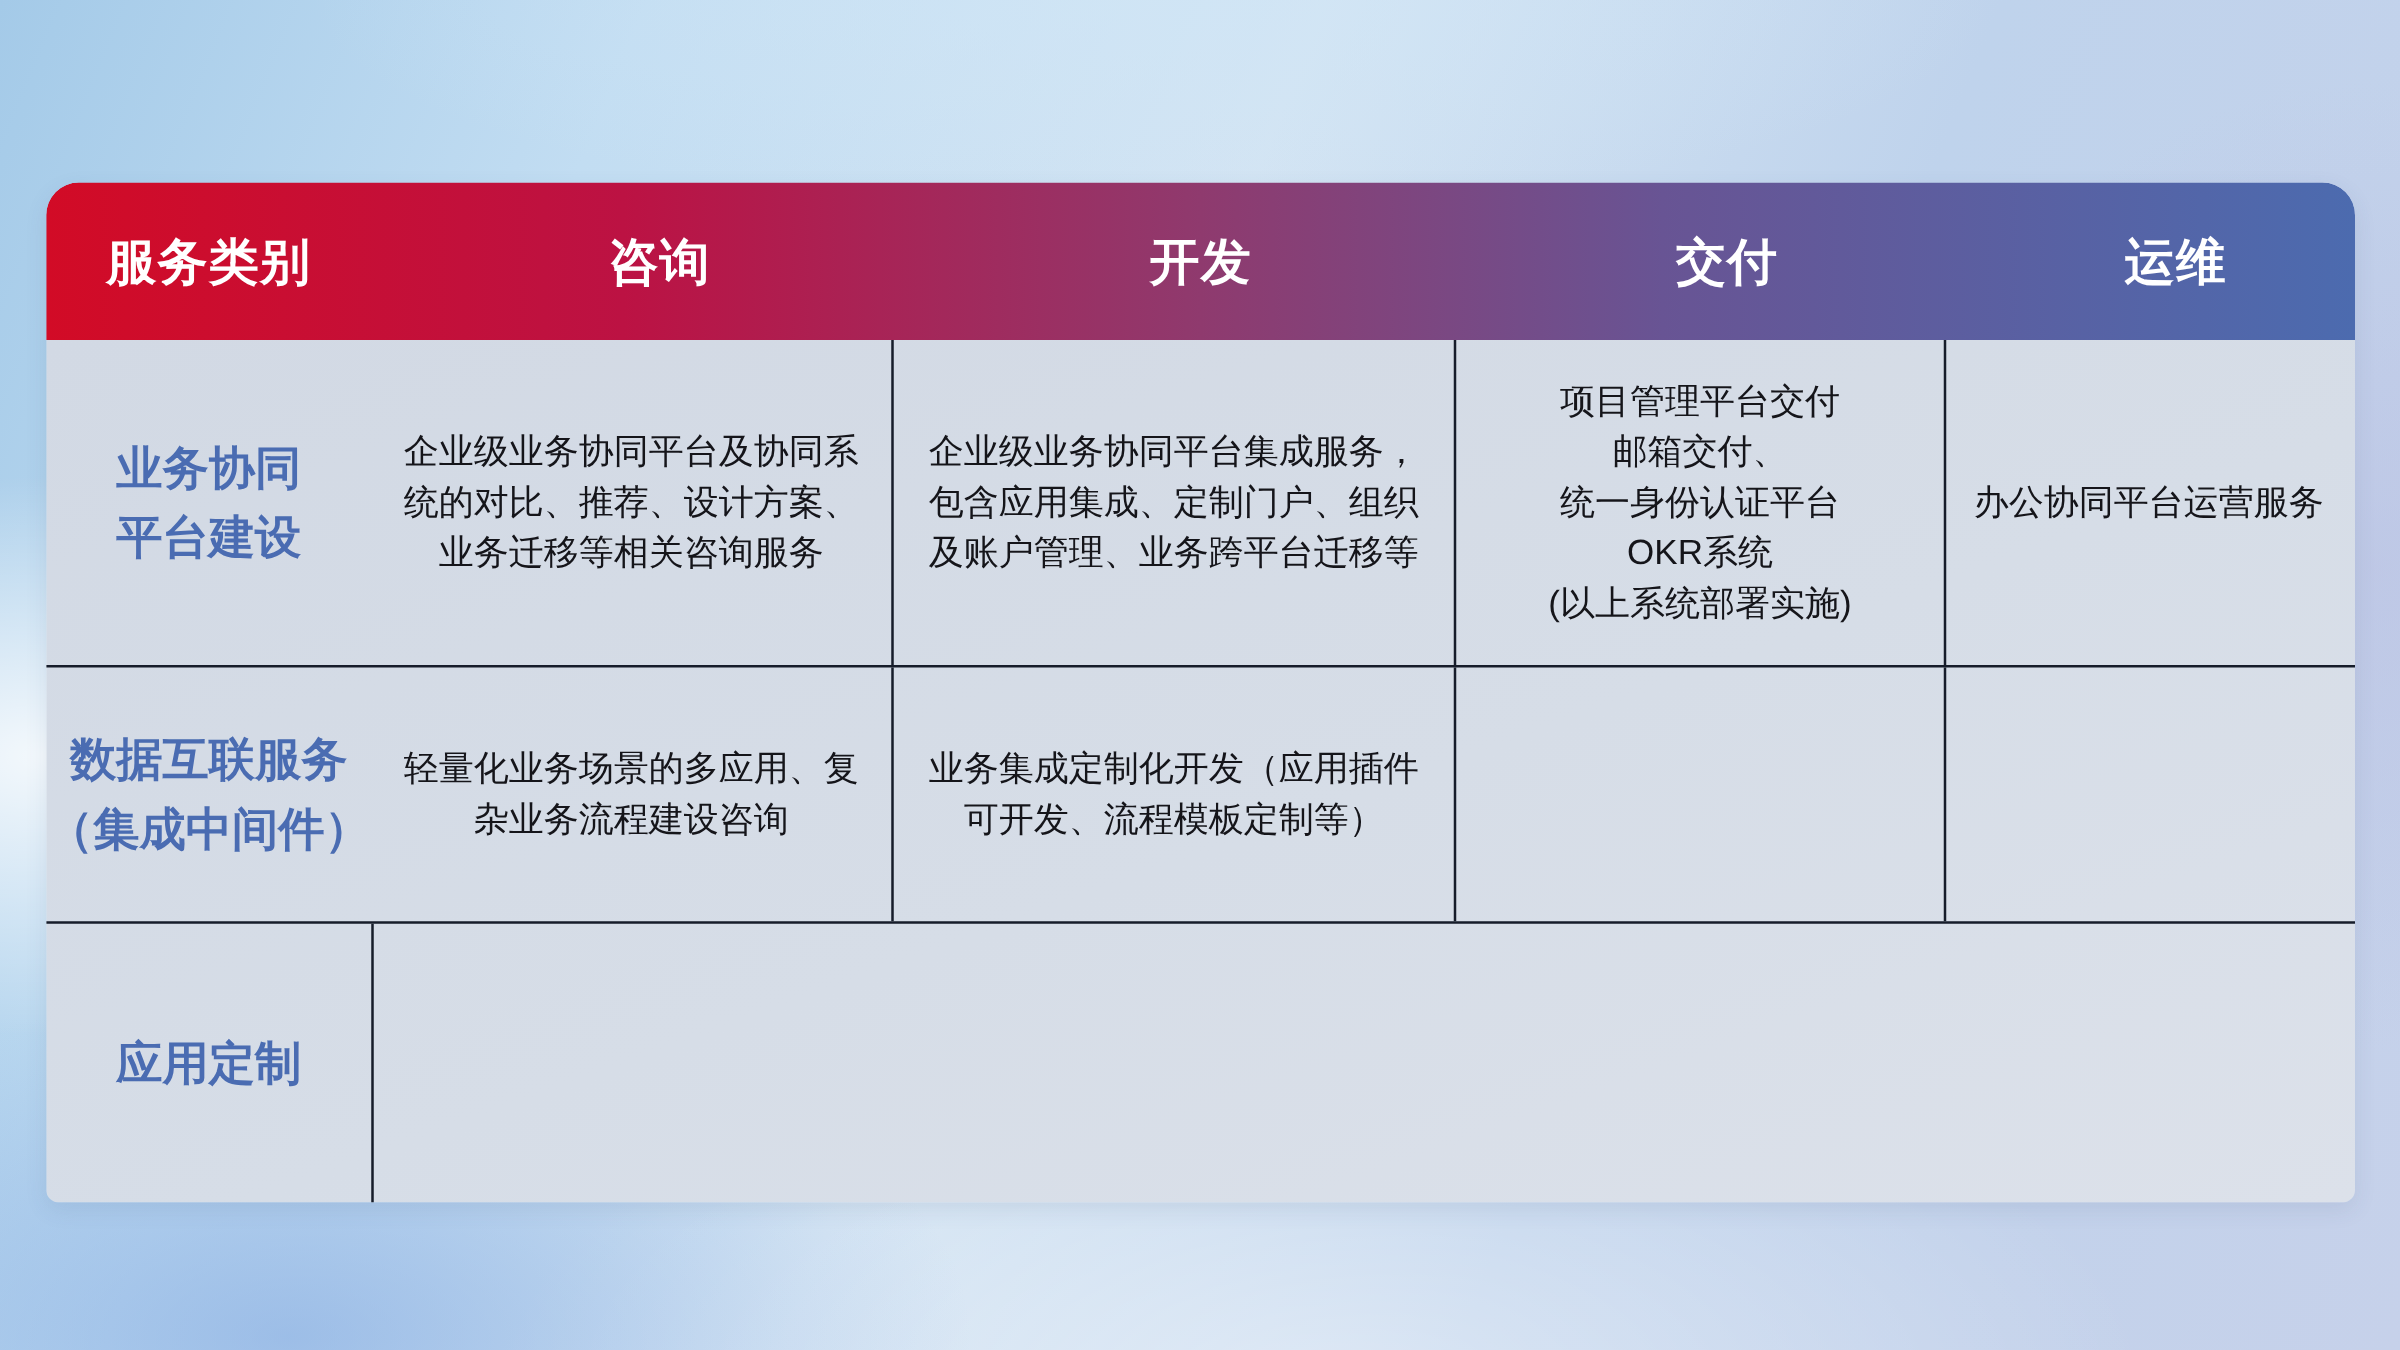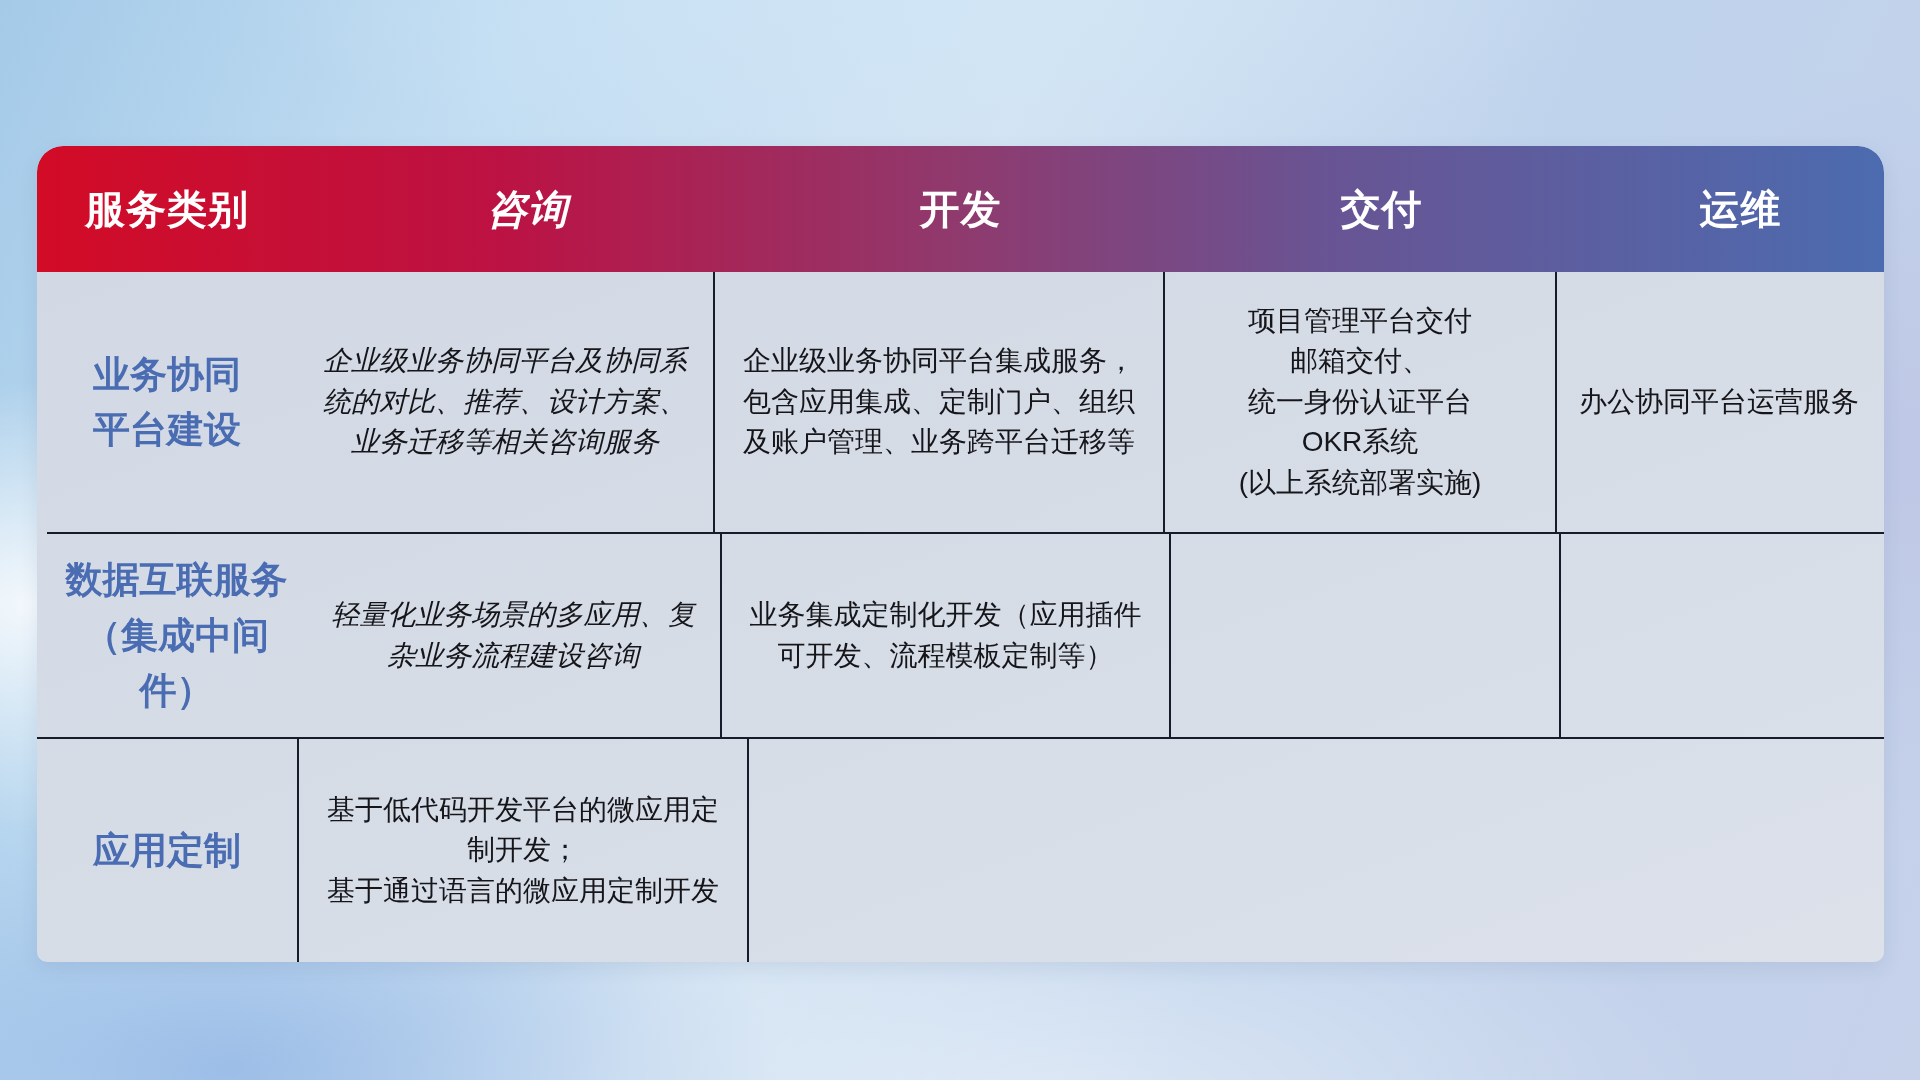--- a/index.html
+++ b/index.html
@@ -43,33 +43,33 @@
     letter-spacing: 1px;
   }
   .th.shift { padding-left: 45px; }
 
   .tbody {
     height: 690px;
     background: linear-gradient(160deg, #D2D9E4 0%, var(--cell-bg) 55%, #DCE1EA 100%);
   }
   .tr { display: flex; }
   .tr.r1 { height: 260px; }
-  .tr.r2 { height: 205px; border-top: 2px solid var(--grid-line); margin-left: 10px; }
+  .tr.r2 { height: 205px; border-top: 2px solid var(--grid-line); }
   .tr.r3 { height: 225px; border-top: 2px solid var(--grid-line); }
 
   .td {
     display: flex; align-items: center; justify-content: center;
     text-align: center;
     white-space: pre-line;
     color: var(--cell-text);
     font-size: 28px;
     line-height: 1.45;
   }
   .c1 { width: 260px; }
-  .c2 { width: 416px; font-style: italic; }
+  .c2 { width: 416px; }
   .c3 { width: 450px; }
   .c4 { width: 392px; }
   .c5 { width: 326px; }
   .td.c3, .td.c4, .td.c5 { border-left: 2px solid var(--grid-line); }
   .td.c2 { padding: 0 18px; }
   .td.c3 { padding: 0 24px; }
   .td.c4 { padding: 12px 14px; }
   .td.c5 { padding: 15px 10px; }
 
   .rowlabel {
@@ -110,19 +110,17 @@
       <div class="td c1 rowlabel">数据互联服务
 （集成中间件）</div>
       <div class="td c2">轻量化业务场景的多应用、复杂业务流程建设咨询</div>
       <div class="td c3">业务集成定制化开发（应用插件可开发、流程模板定制等）</div>
       <div class="td c4"></div>
       <div class="td c5"></div>
     </div>
 
     <div class="tr r3">
       <div class="td c1 rowlabel">应用定制</div>
-      <div class="td c3">基于低代码开发平台的微应用定制开发；
-基于通过语言的微应用定制开发</div>
       <div class="td c5"></div>
     </div>
 
   </div>
 </div>
 
 </body></html>

